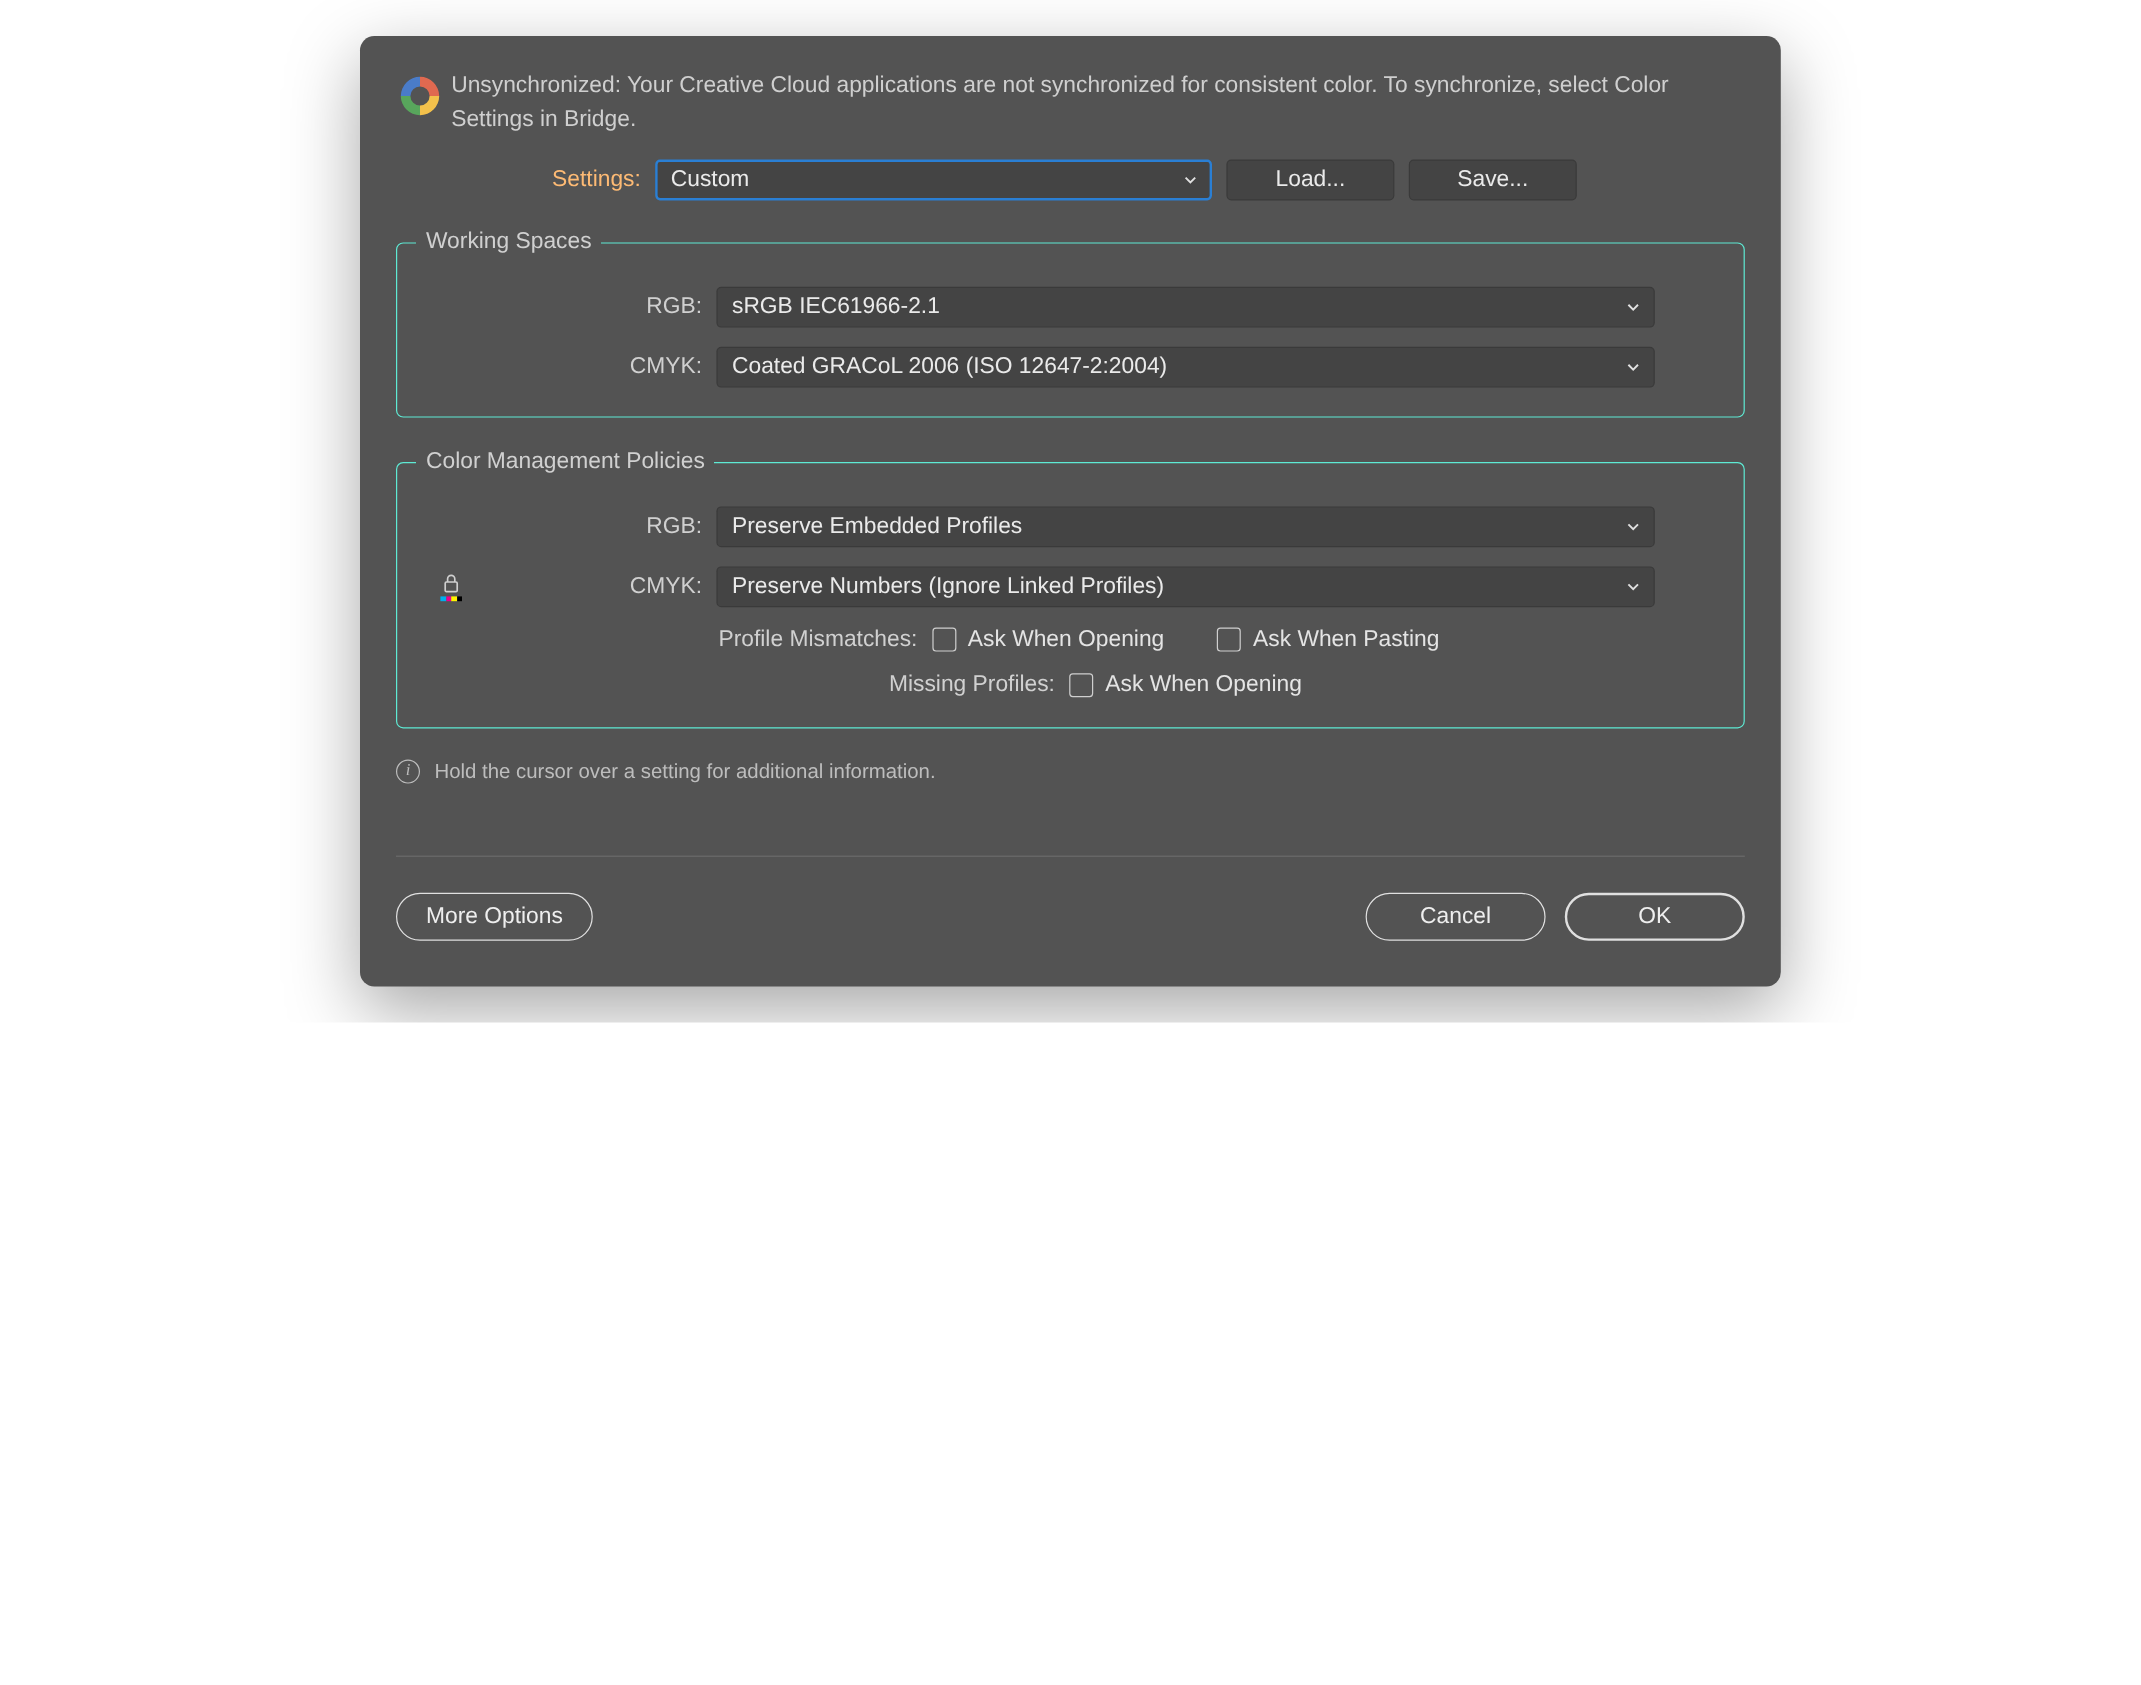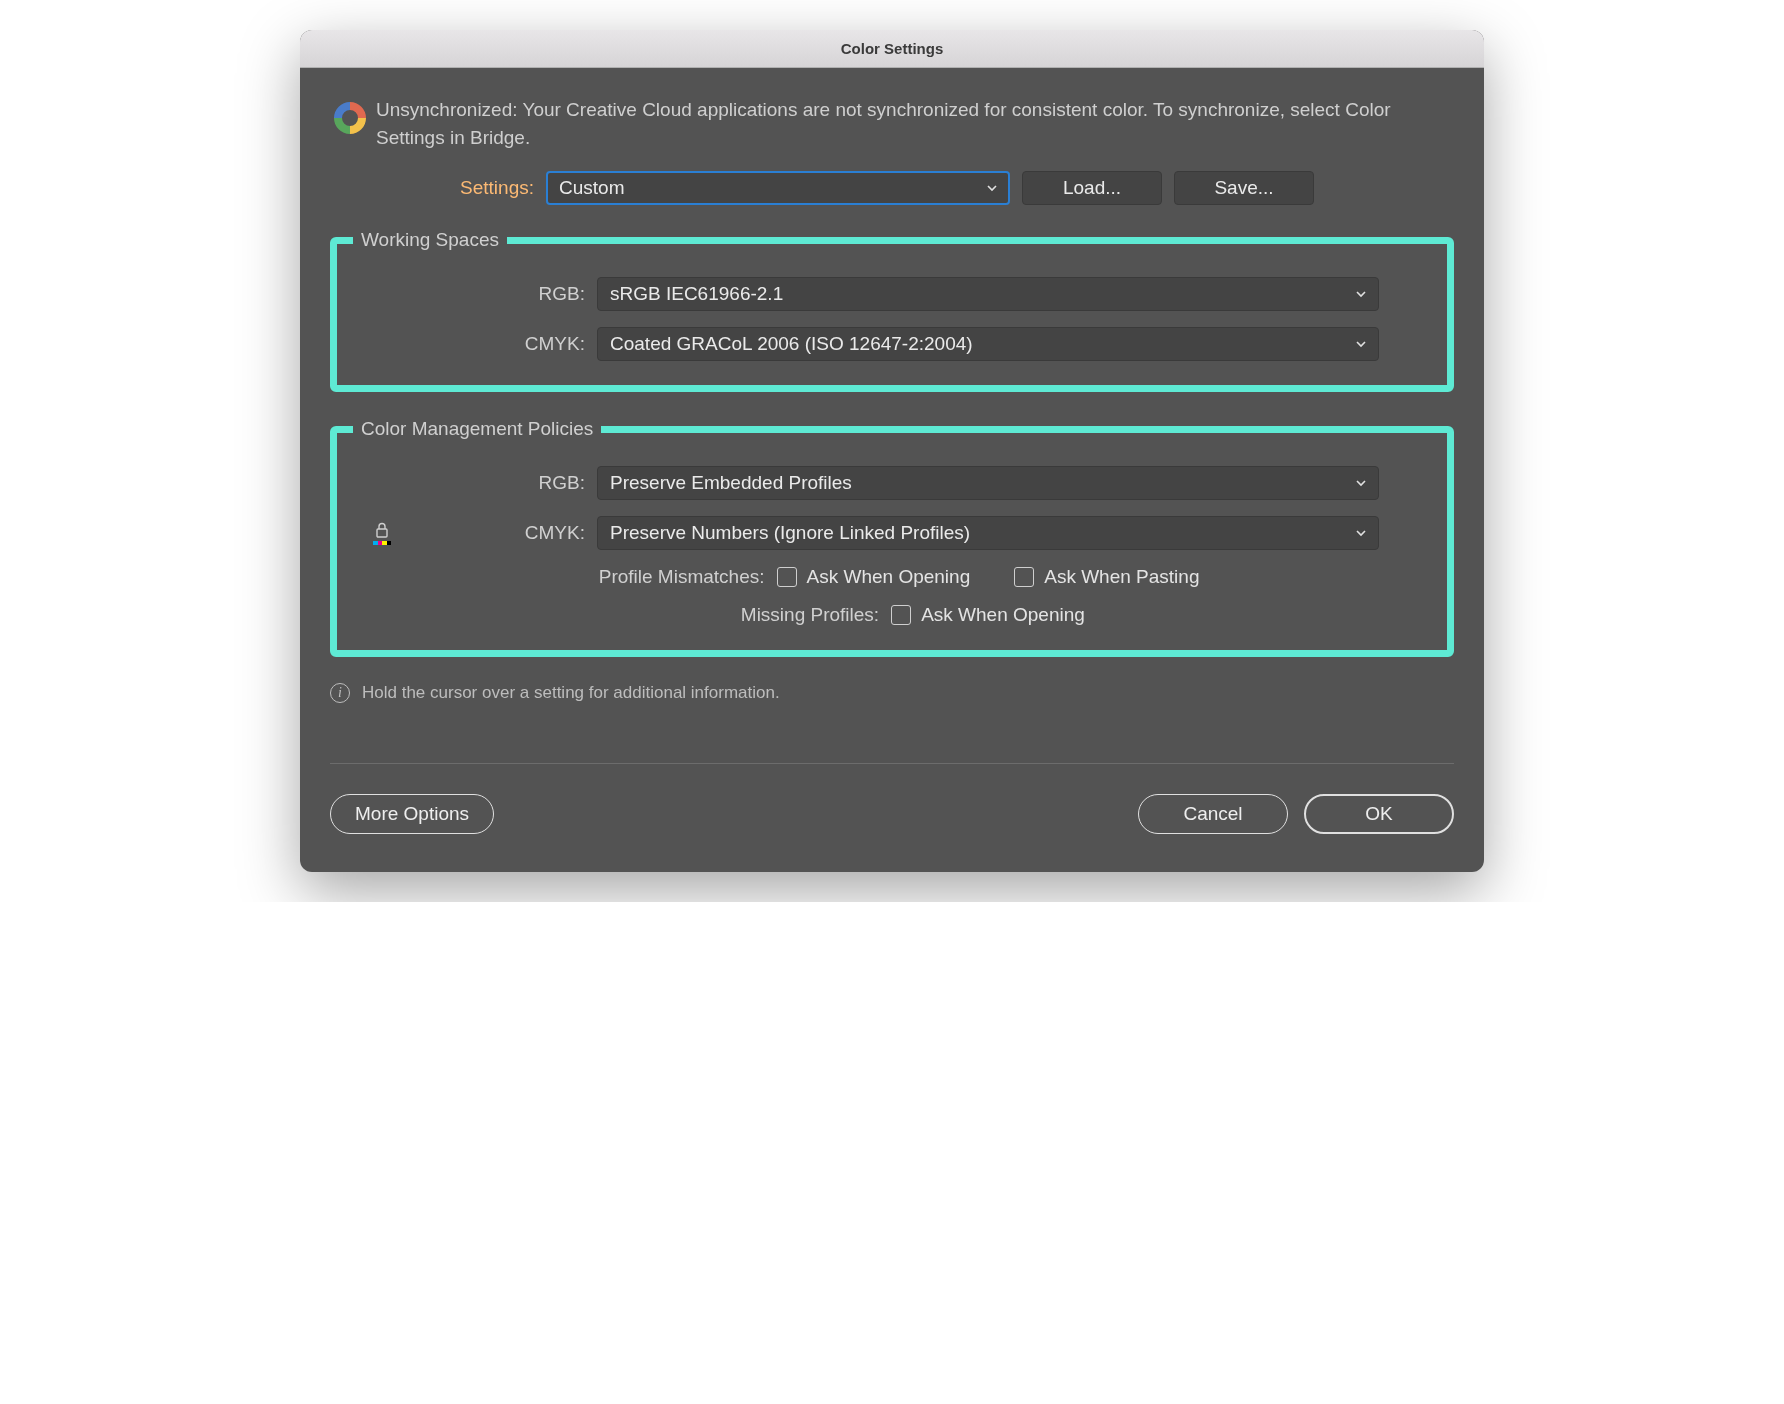--- a/index.html
+++ b/index.html
@@ -98,21 +98,21 @@
     height: 34px;
     width: 140px;
     display: flex;
     align-items: center;
     justify-content: center;
     color: #eaeaea;
     font-size: 19px;
     cursor: pointer;
   }
   fieldset.group {
-    border: 7px solid #5eead4;
+    border: 1px solid #5eead4;
     border-radius: 6px;
     padding: 20px 18px 24px 18px;
     margin-bottom: 26px;
     position: relative;
   }
   fieldset.group > legend {
     padding: 0 8px;
     font-size: 19px;
     color: #d0d0d0;
     margin-left: -2px;
@@ -211,23 +211,20 @@
   .cmyk-bar {
     width: 18px; height: 4px;
     display: flex;
   }
   .cmyk-bar span { flex:1; }
 </style>
 </head>
 <body>
 
 <div class="window">
-  <div class="titlebar">
-    <div class="titlebar-title">Color Settings</div>
-  </div>
 
   <div class="content">
 
     <div class="sync-row">
       <div class="sync-icon">
         <svg viewBox="0 0 40 40" width="40" height="40">
           <g transform="translate(20,20)">
             <path d="M0,-16 A16,16 0 0 1 16,0 L8,0 A8,8 0 0 0 0,-8 Z" fill="#e06950"></path>
             <path d="M16,0 A16,16 0 0 1 0,16 L0,8 A8,8 0 0 0 8,0 Z" fill="#f3c14b"></path>
             <path d="M0,16 A16,16 0 0 1 -16,0 L-8,0 A8,8 0 0 0 0,8 Z" fill="#58a65c"></path>

